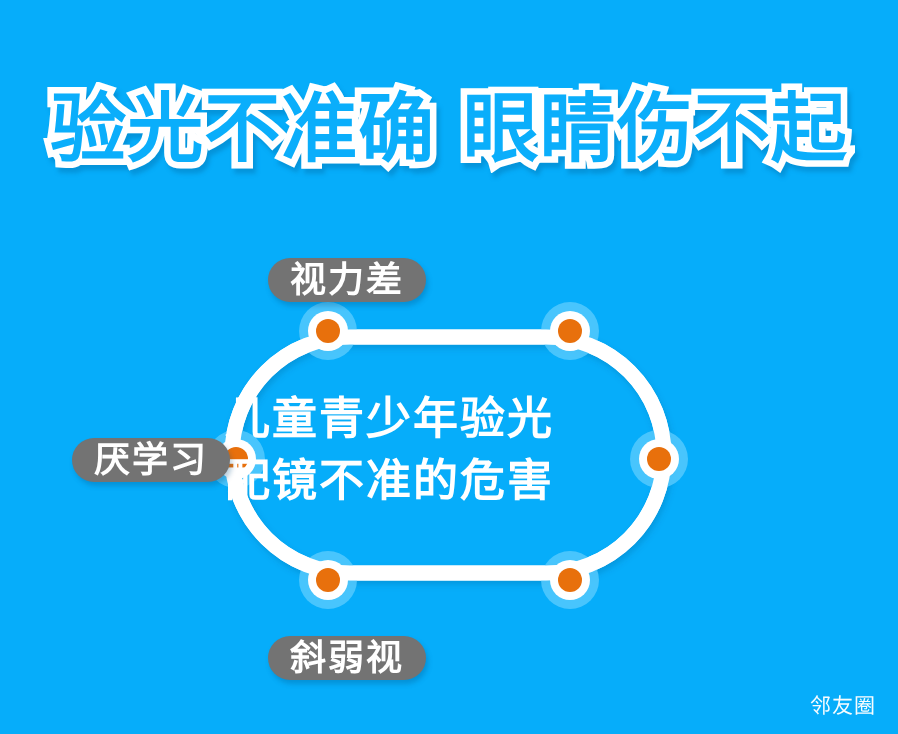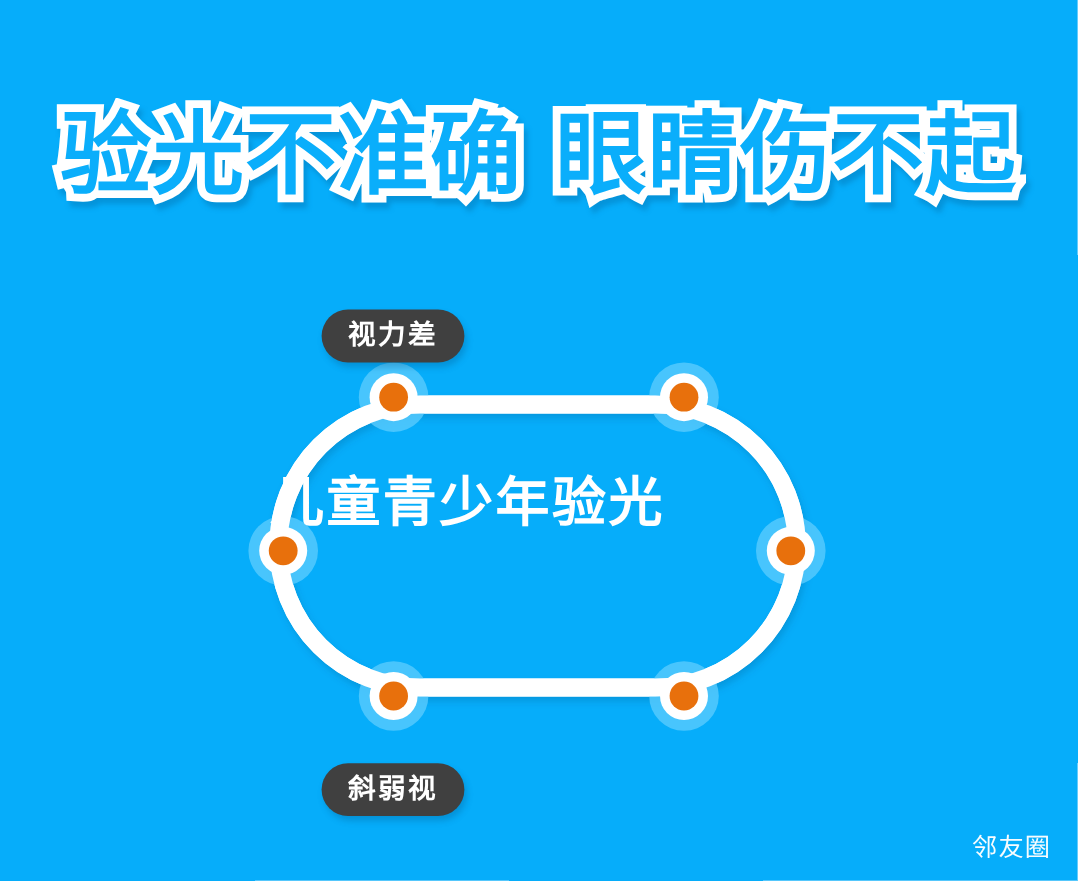--- a/index.html
+++ b/index.html
@@ -68,23 +68,23 @@
     font-weight: bold;
     letter-spacing: 2px;
     white-space: nowrap;
     user-select: none;
   }
   .center-text .ct-line { display: block; }
 
   
   .pill {
     position: absolute;
-    background: #404040;
+    background: #737373;
     color: #ffffff;
-    font-size: 23px;
+    font-size: 36px;
     font-weight: bold;
     letter-spacing: 2px;
     line-height: 44px;
     height: 44px;
     padding: 0 22px;
     border-radius: 22px;
     white-space: nowrap;
     box-shadow: 2px 4px 5px rgba(0, 75, 125, 0.28);
     box-sizing: border-box;
     user-select: none;
@@ -157,25 +157,27 @@
         <circle cx="236" cy="459" r="12" fill="#e8700c"></circle>
         <circle cx="659" cy="459" r="12" fill="#e8700c"></circle>
         <circle cx="328" cy="580" r="12" fill="#e8700c"></circle>
         <circle cx="570" cy="580" r="12" fill="#e8700c"></circle>
       </g>
     </svg>
   </div>
 
   <div class="center-text">
     <span class="ct-line">儿童青少年验光</span>
+    <span class="ct-line">配镜不准的危害</span>
   </div>
 
   <div class="pill pill-shili">视力差</div>
 
 
+  <div class="pill pill-yanxue">厌学习</div>
 
 
   <div class="pill pill-xieruo">斜弱视</div>
 
 
   <div class="watermark">邻友圈</div>
 
 </div>
 
 </body></html>

